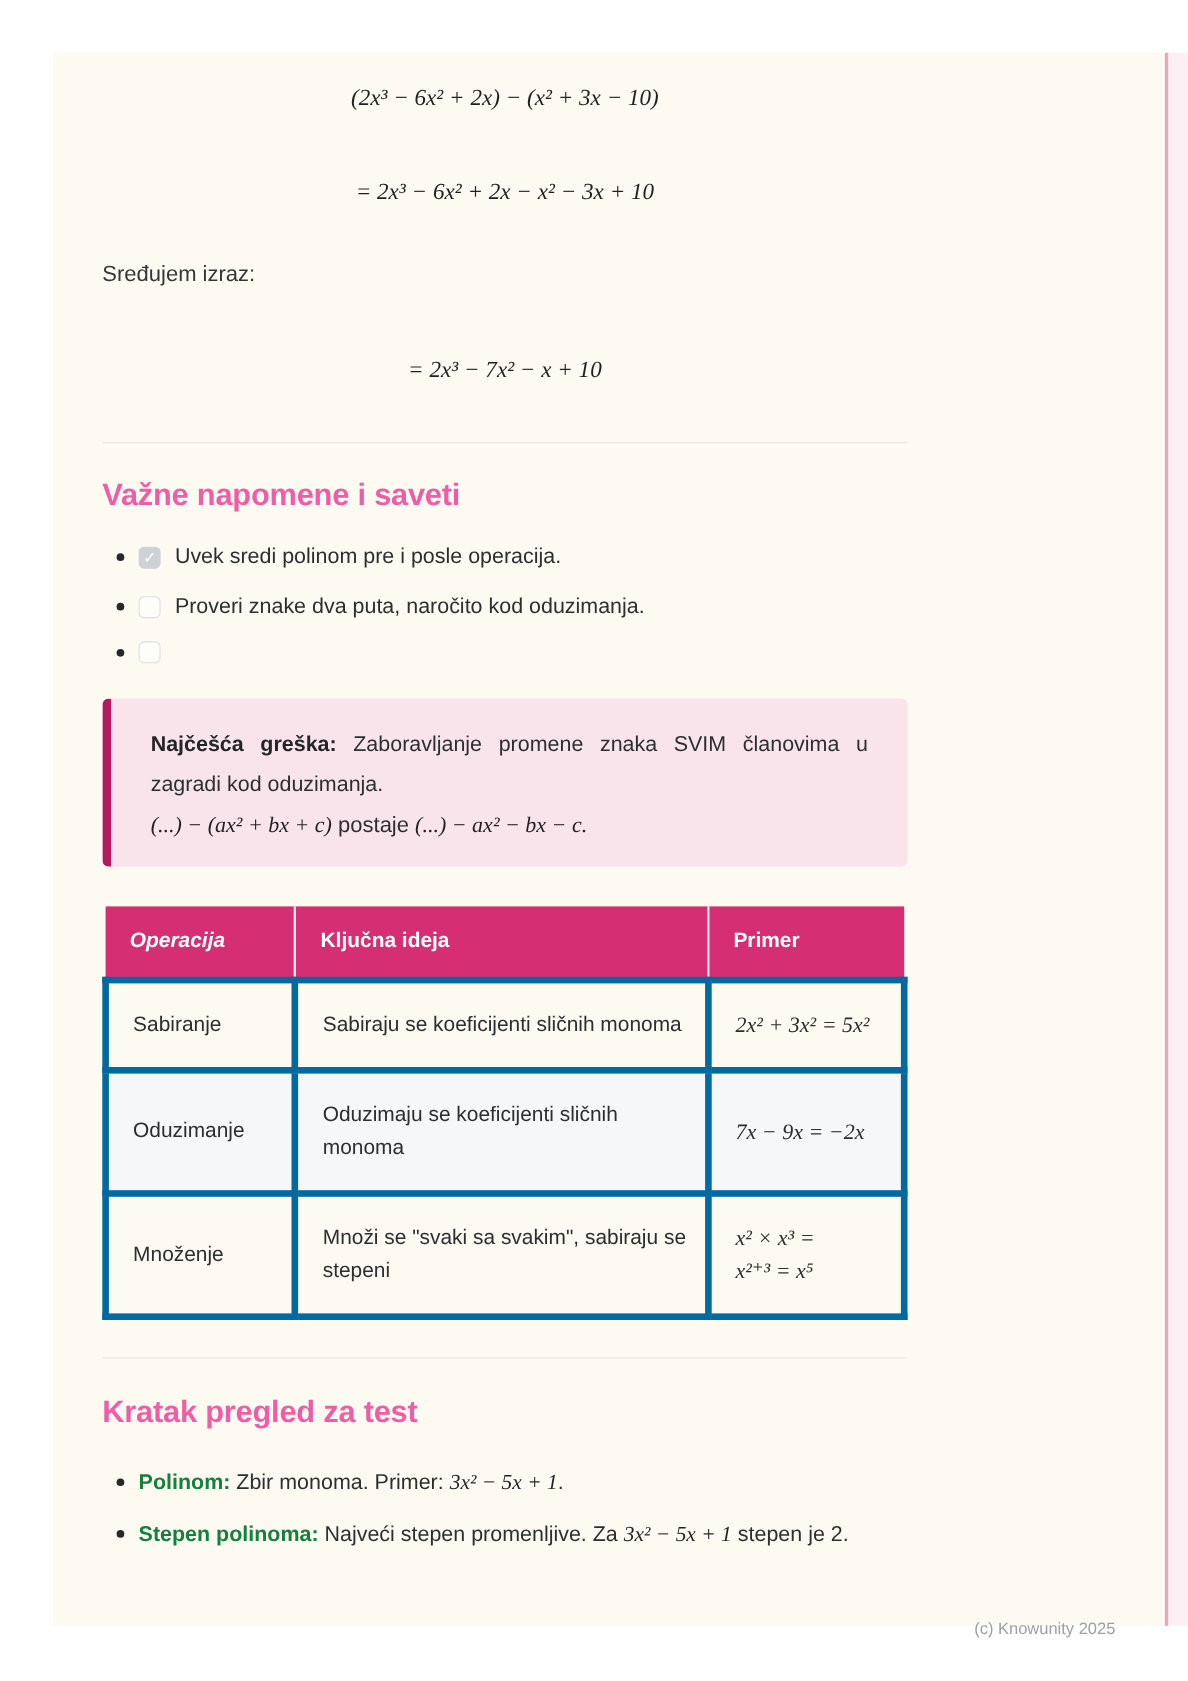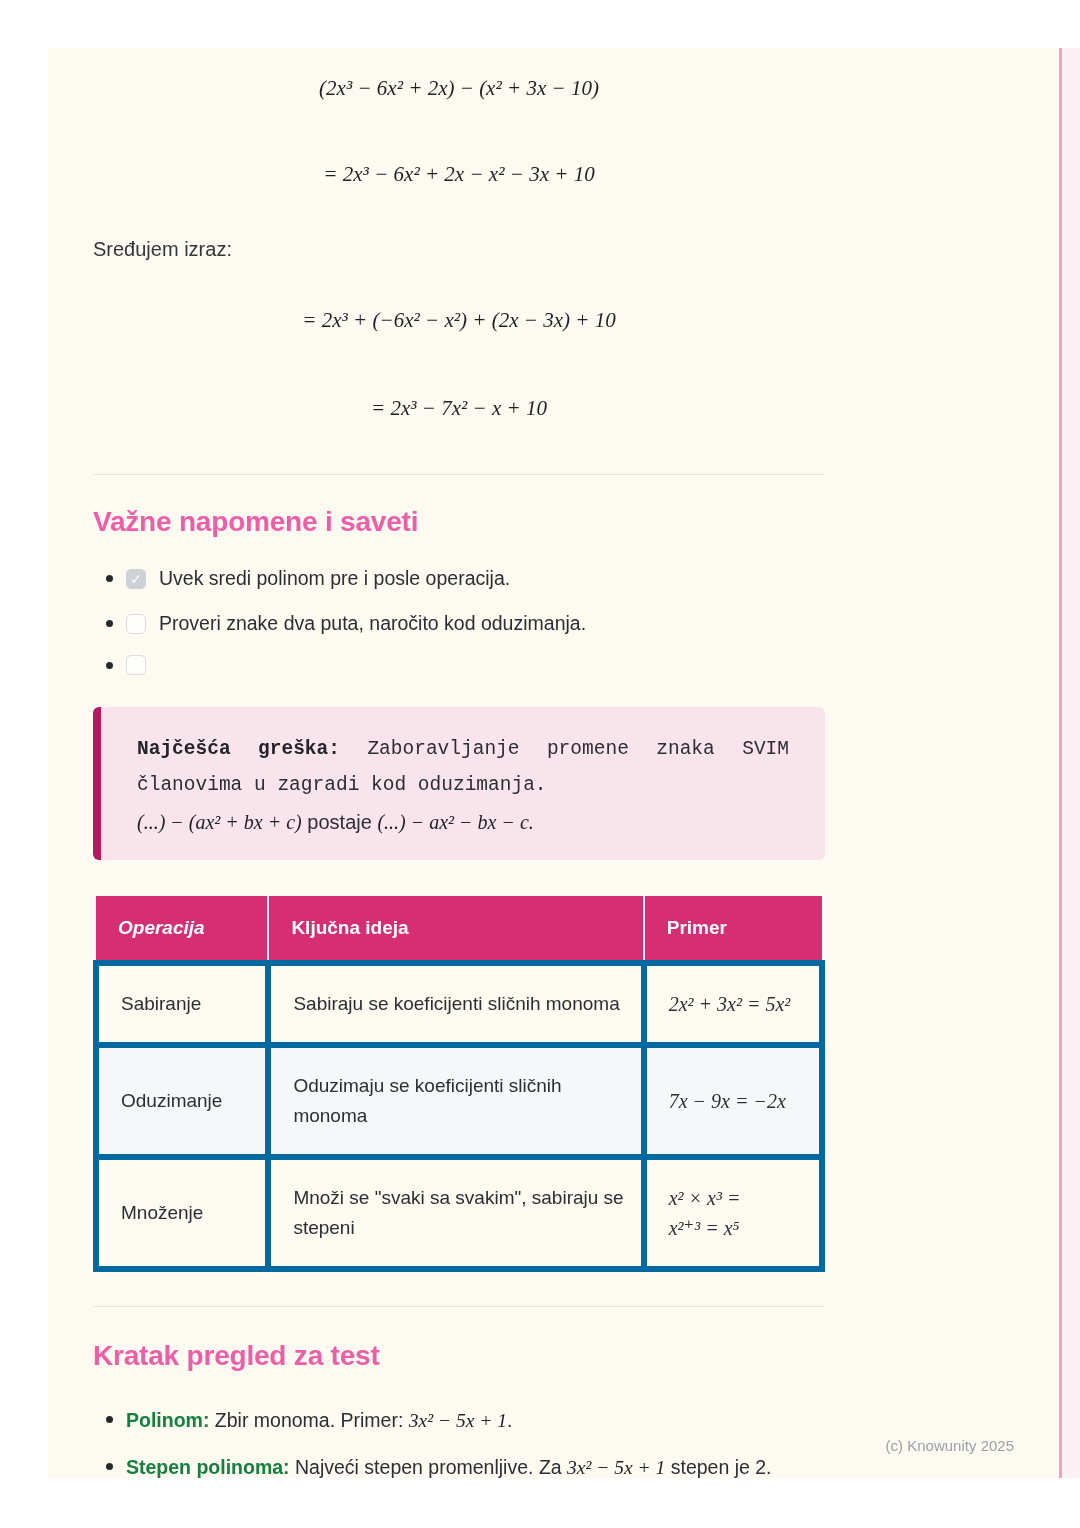--- a/index.html
+++ b/index.html
@@ -115,21 +115,20 @@
     border-radius: 6px;
     padding: 24px 36px 24px 36px;
     box-sizing: border-box;
   }
   .callout-text {
     margin: 0;
     font-size: 19.5px;
     line-height: 36px;
     text-align: justify;
     color: #2b2e33;
-    font-family: Liberation Mono, monospace;
   }
   .callout-text strong { color: #232529; }
   .callout-formula {
     margin: 5px 0 0 0;
     font-size: 20px;
     line-height: 28px;
   }
   
   .op-table {
     width: 732px;
@@ -164,41 +163,40 @@
     display: flex;
     align-items: flex-start;
     margin-bottom: 16px;
     font-size: 19.5px;
     line-height: 30px;
   }
   .review-item .bullet-dot { margin-top: 11px; }
   .review-item strong { color: #15803d; }
   .footer {
     position: absolute;
-    top: 1437px;
+    top: 1472px;
     right: 66px;
     font-size: 15px;
     color: #9ba1a8;
     z-index: 5;
   }
 </style>
 </head>
 <body>
 
 <div class="card">
   <div class="stripe"></div>
 
   <div class="content">
 
     <div class="math-line f1">(2x³ − 6x² + 2x) − (x² + 3x − 10)</div>
     <div class="math-line f2">= 2x³ − 6x² + 2x − x² − 3x + 10</div>
 
     <p class="note-text">Sređujem izraz:</p>
 
-    <div class="math-line f3">= 2x³ + (−6x² − x²) + (2x − 3x) + 10</div>
     <div class="math-line f4">= 2x³ − 7x² − x + 10</div>
 
     <hr class="divider">
 
     <h2 class="section-title">Važne napomene i saveti</h2>
 
     <ul class="check-list">
       <li class="check-item">
         <span class="bullet-dot"></span>
         <span class="checkbox checked"></span>

